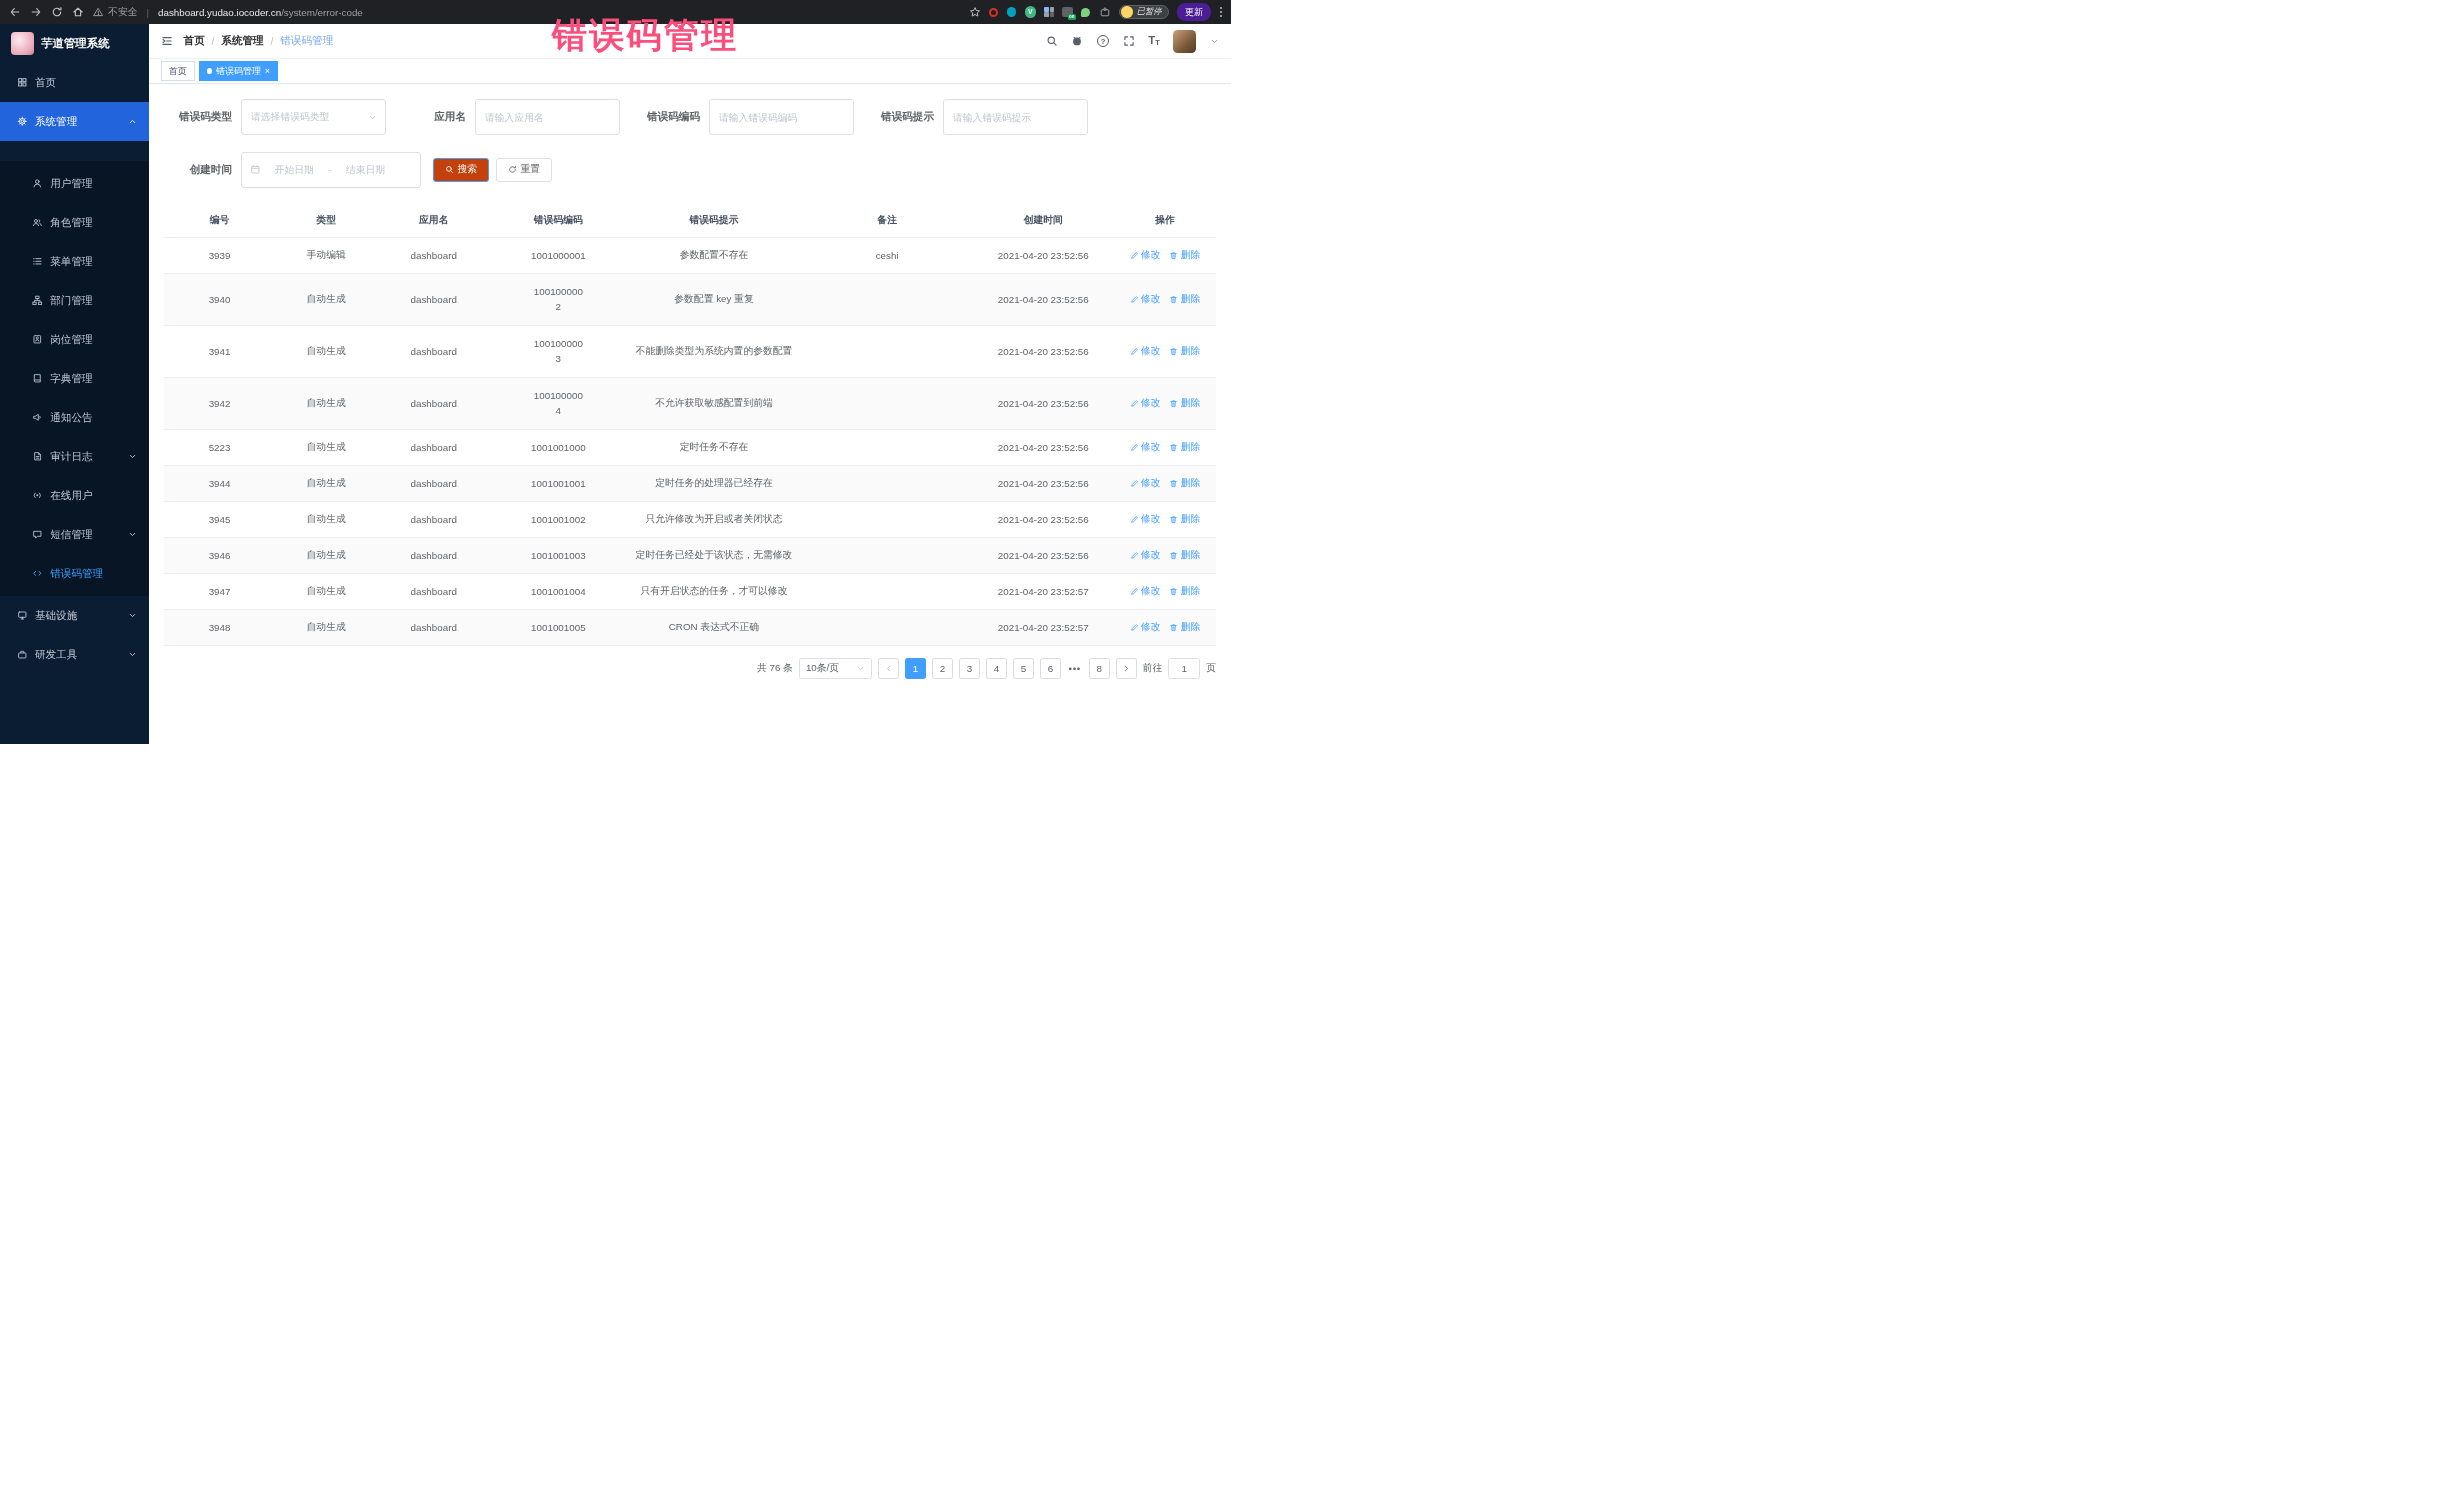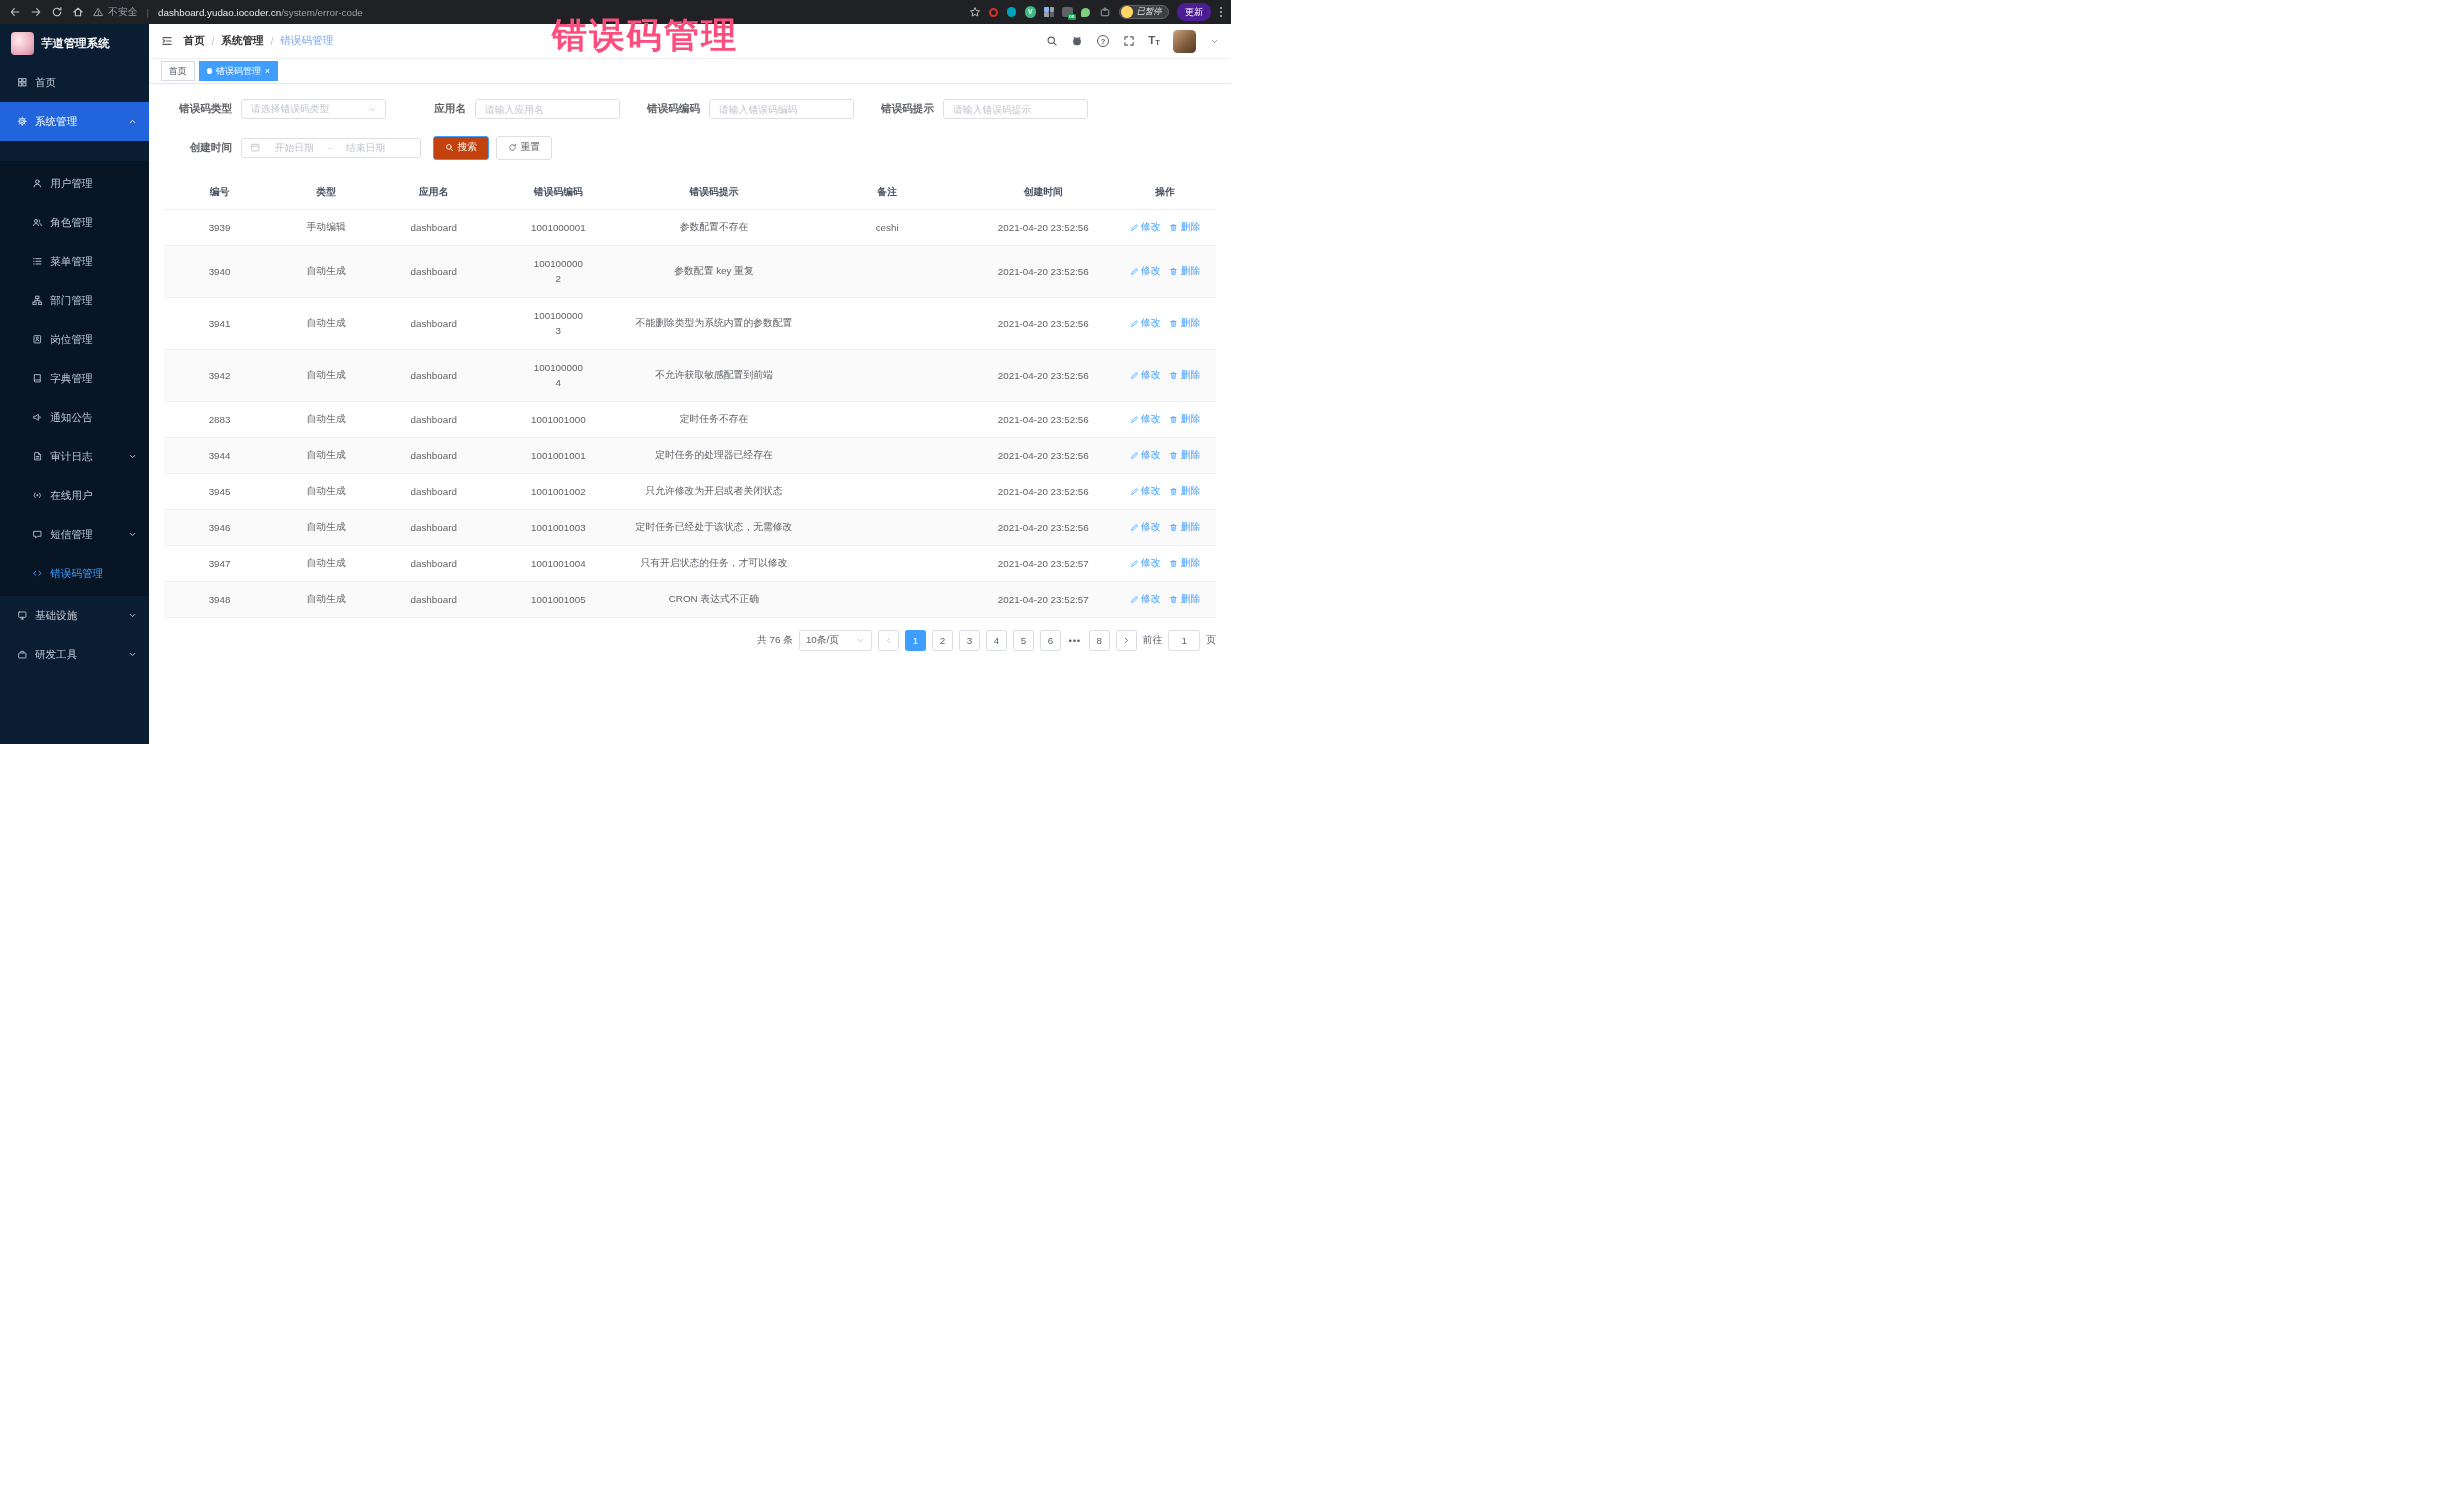--- a/index.html
+++ b/index.html
@@ -88,21 +88,21 @@
   .tag .dot { width:5.3px; height:5.3px; background:#fff; border-radius:50%; }
   .tag .x { font-size:9px; }
 
   .content { flex:1; padding:15px 15px 0; min-width:0; }
 
   
   .frow { display:flex; align-items:center; margin-bottom:16.7px; }
   .fitem { display:flex; align-items:center; margin-right:12px; }
   .flabel { width:68px; text-align:right; margin-right:9px; font-size:10.6px;
     font-weight:700; color:#606266; flex-shrink:0; }
-  .ctrl { height:20px; border:0.8px solid #dcdfe6; border-radius:3px; background:#fff;
+  .ctrl { height:36px; border:0.8px solid #dcdfe6; border-radius:3px; background:#fff;
     display:flex; align-items:center; font-size:9.8px; color:#606266; }
   .ctrl input { border:none; outline:none; width:100%; height:100%; font-size:9.8px;
     font-family:inherit; color:#606266; padding:0 9px; border-radius:3px; }
   .ctrl input::placeholder { color:#c0c4cc; }
   .w192 { width:145px; }
   .sel { justify-content:space-between; padding:0 7.6px 0 9px; cursor:pointer; }
   .sel .ph { color:#c0c4cc; }
   .sel .ic12, .daterange .ic14 { color:#c0c4cc; }
   .daterange { width:180px; padding:0 7.6px; gap:4.5px; }
   .daterange input { padding:0 3px; width:59px; text-align:center; }
@@ -764,21 +764,21 @@
                   <span>修改</span>
                 </a><a class="oplink">
                   <svg class="ic12" viewBox="0 0 12 12" width="9" height="9">
                     <use href="#sym-trash"></use>
                   </svg>
                   <span>删除</span>
                 </a>
             </td>
           </tr>
           <tr>
-            <td>2883</td>
+            <td>5223</td>
             <td>自动生成</td>
             <td>dashboard</td>
             <td class="code-cell">1001001000</td>
             <td>定时任务不存在</td>
             <td></td>
             <td>2021-04-20 23:52:56</td>
             <td>
               <a class="oplink">
                   <svg class="ic12" viewBox="0 0 12 12" width="9" height="9">
                     <use href="#sym-edit"></use>

